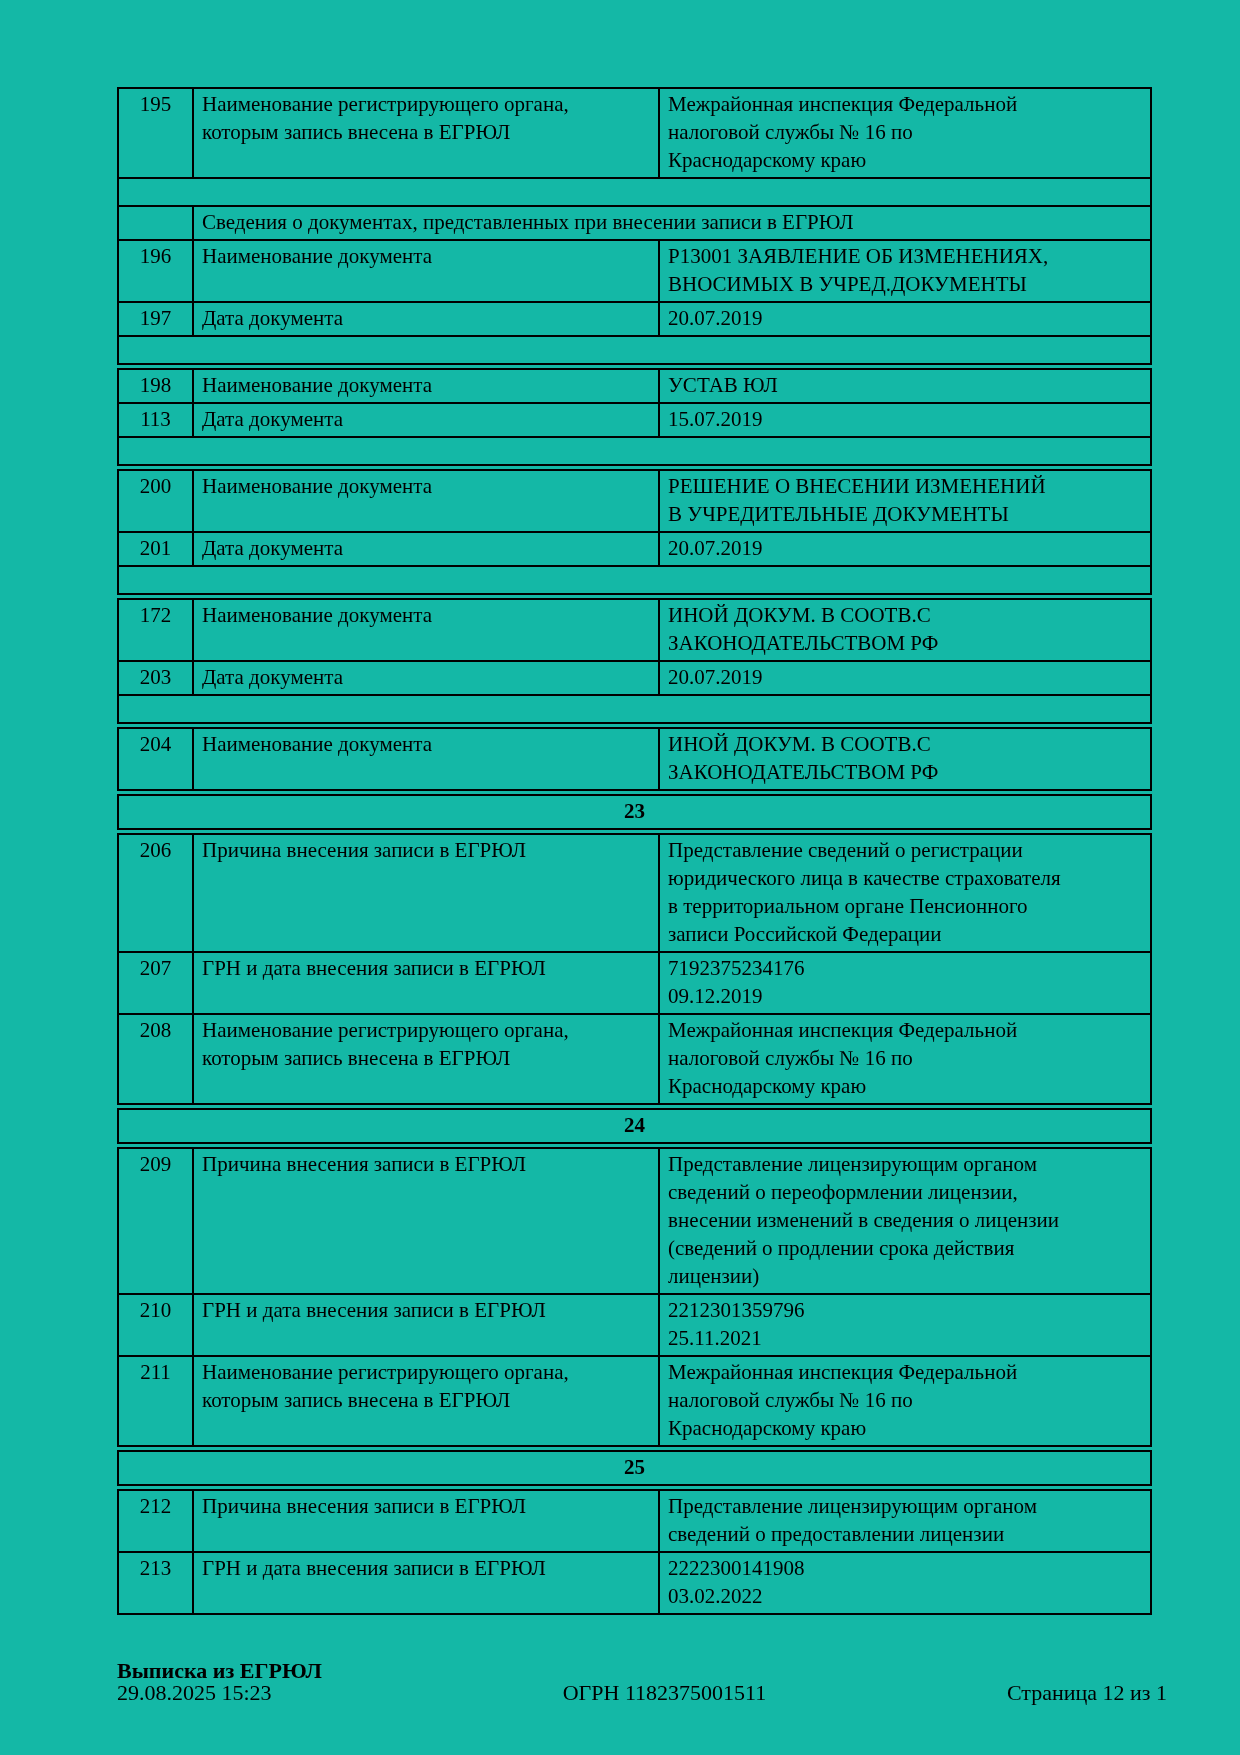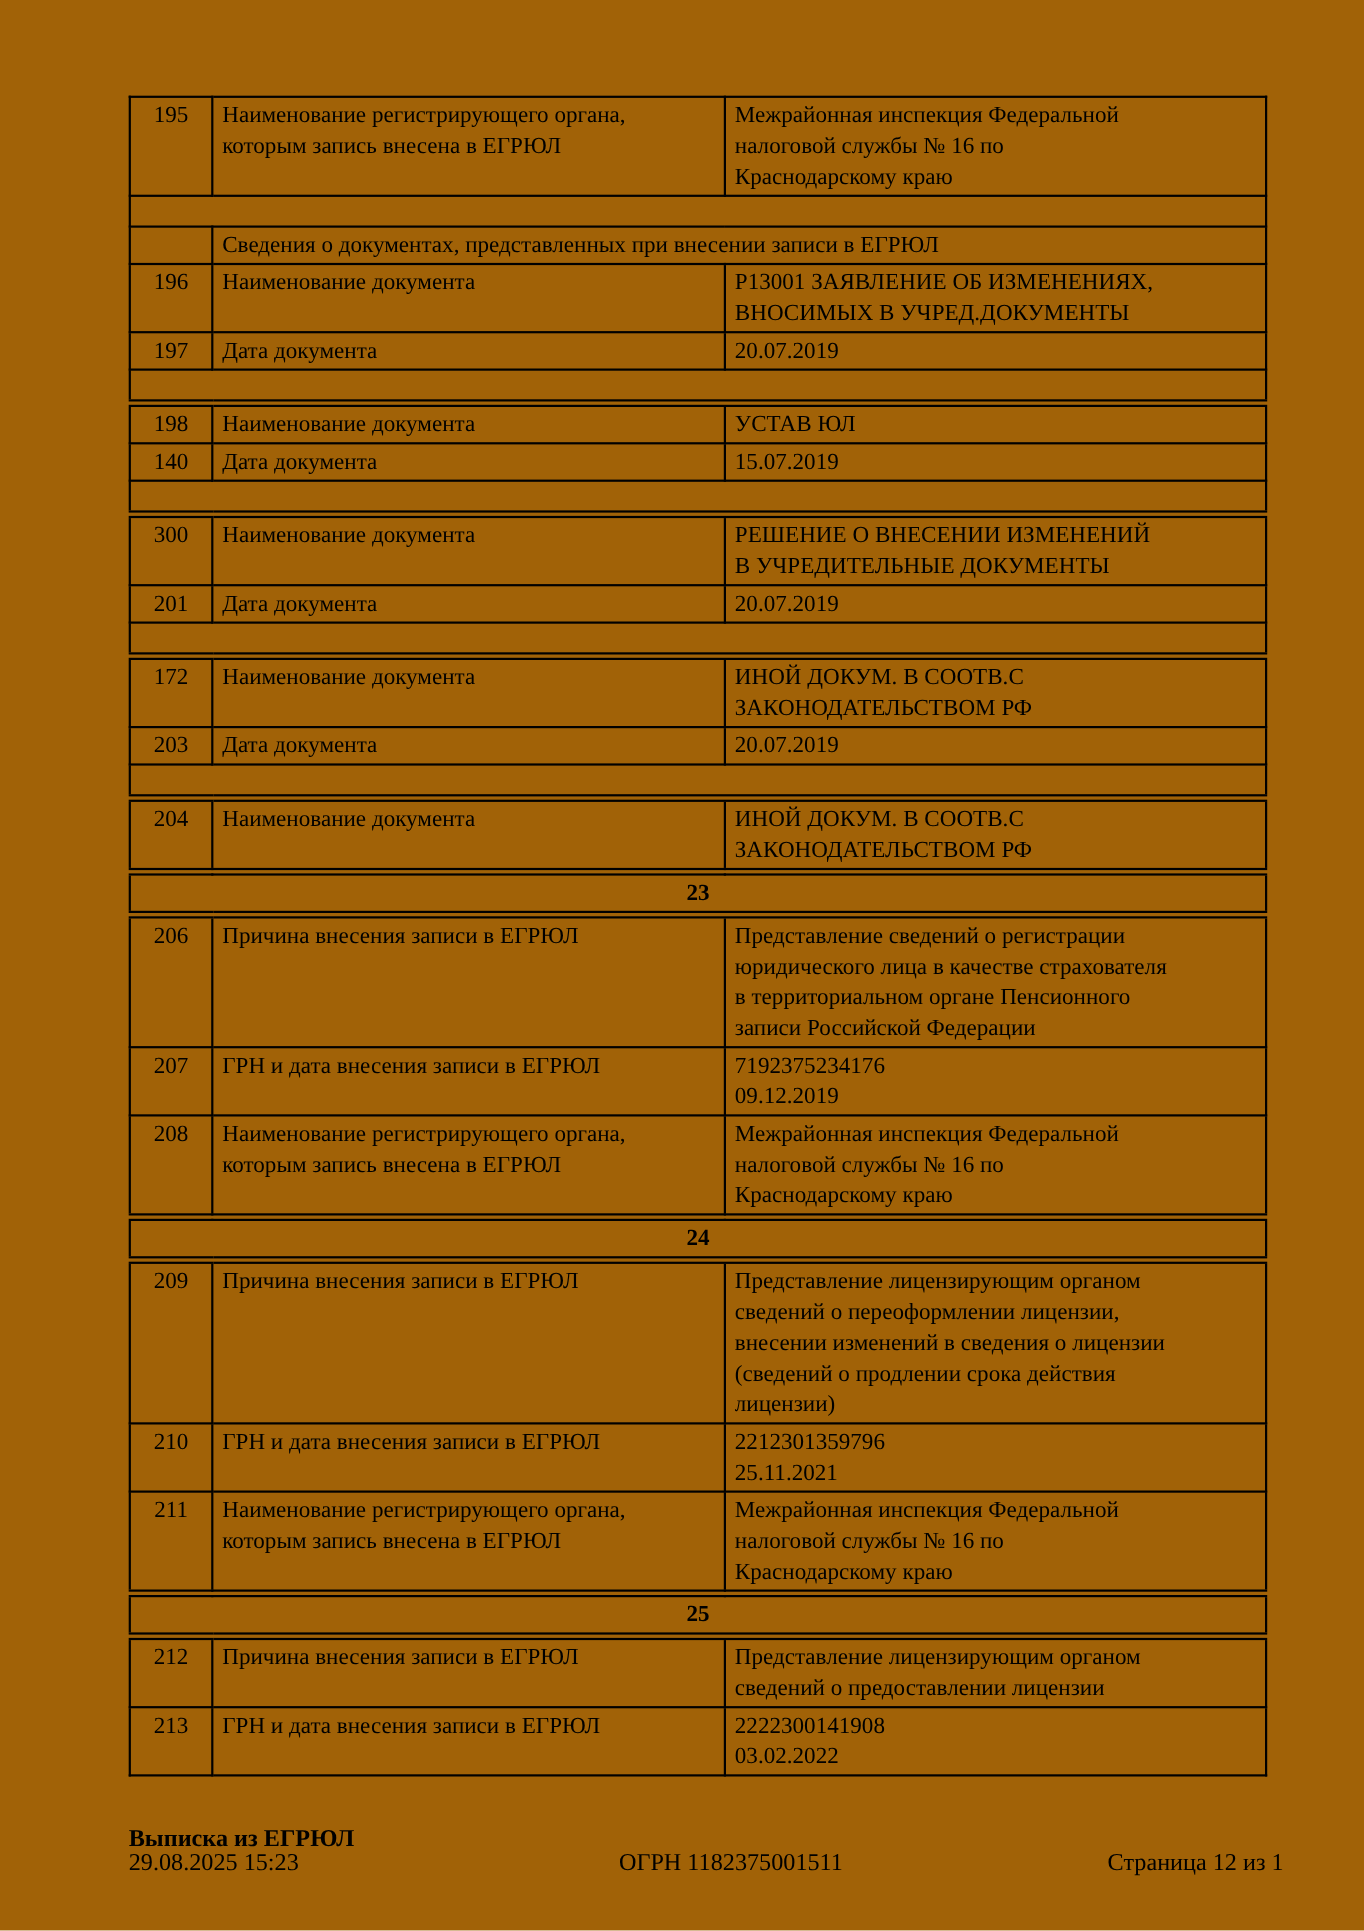--- a/index.html
+++ b/index.html
@@ -4,21 +4,21 @@
 <style>
   html, body {
     margin: 0;
     padding: 0;
     background: #ffffff;
   }
   .page {
     position: relative;
     width: 1240px;
     height: 1755px;
-    background: #a16207;
+    background: #14b8a6;
     color: #000000;
     font-family: "Liberation Serif", "DejaVu Serif", serif;
     overflow: hidden;
   }
   table.registry {
     position: absolute;
     left: 117px;
     top: 87px;
     width: 1033px;
     border-collapse: collapse;
@@ -112,29 +112,29 @@
         </tr>
         <tr class="spacer">
           <td colspan="3"></td>
         </tr>
         <tr class="block-start record-row">
           <td class="num">198</td>
           <td class="label">Наименование документа</td>
           <td class="value">УСТАВ ЮЛ</td>
         </tr>
         <tr class="record-row">
-          <td class="num">140</td>
+          <td class="num">113</td>
           <td class="label">Дата документа</td>
           <td class="value">15.07.2019</td>
         </tr>
         <tr class="spacer">
           <td colspan="3"></td>
         </tr>
         <tr class="block-start record-row">
-          <td class="num">300</td>
+          <td class="num">200</td>
           <td class="label">Наименование документа</td>
           <td class="value">РЕШЕНИЕ О ВНЕСЕНИИ ИЗМЕНЕНИЙ
 В УЧРЕДИТЕЛЬНЫЕ ДОКУМЕНТЫ</td>
         </tr>
         <tr class="record-row">
           <td class="num">201</td>
           <td class="label">Дата документа</td>
           <td class="value">20.07.2019</td>
         </tr>
         <tr class="spacer">

